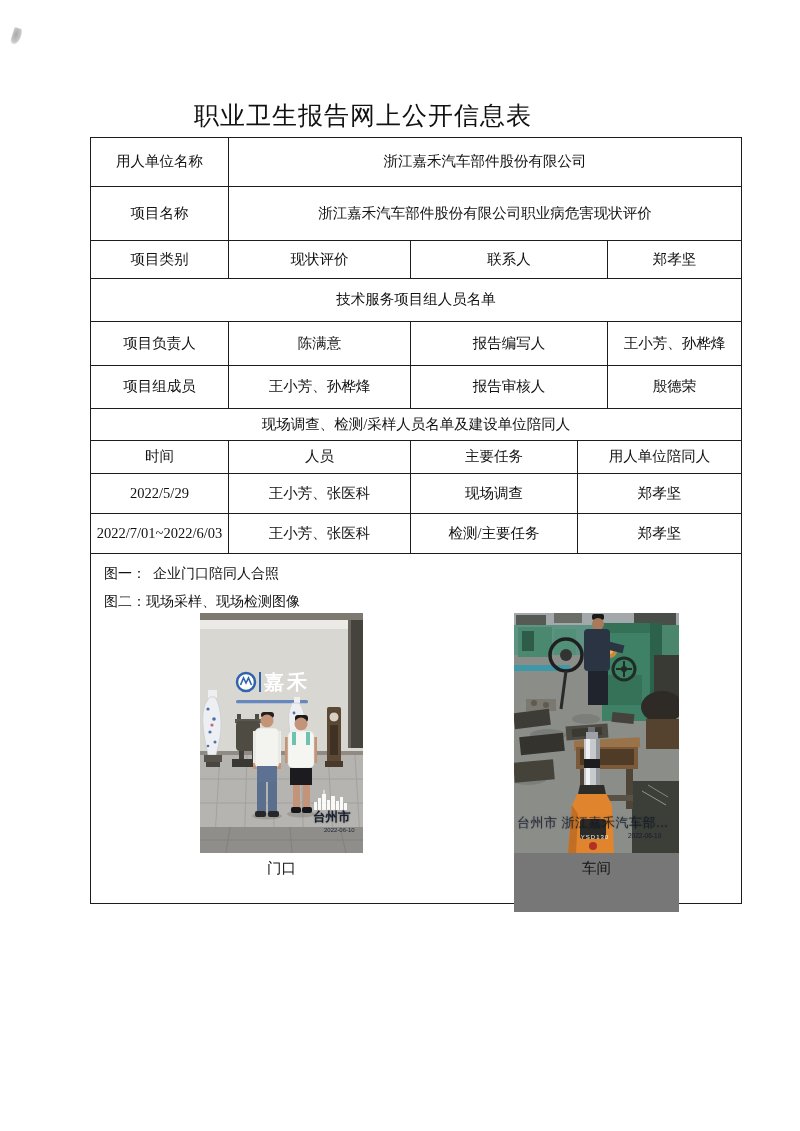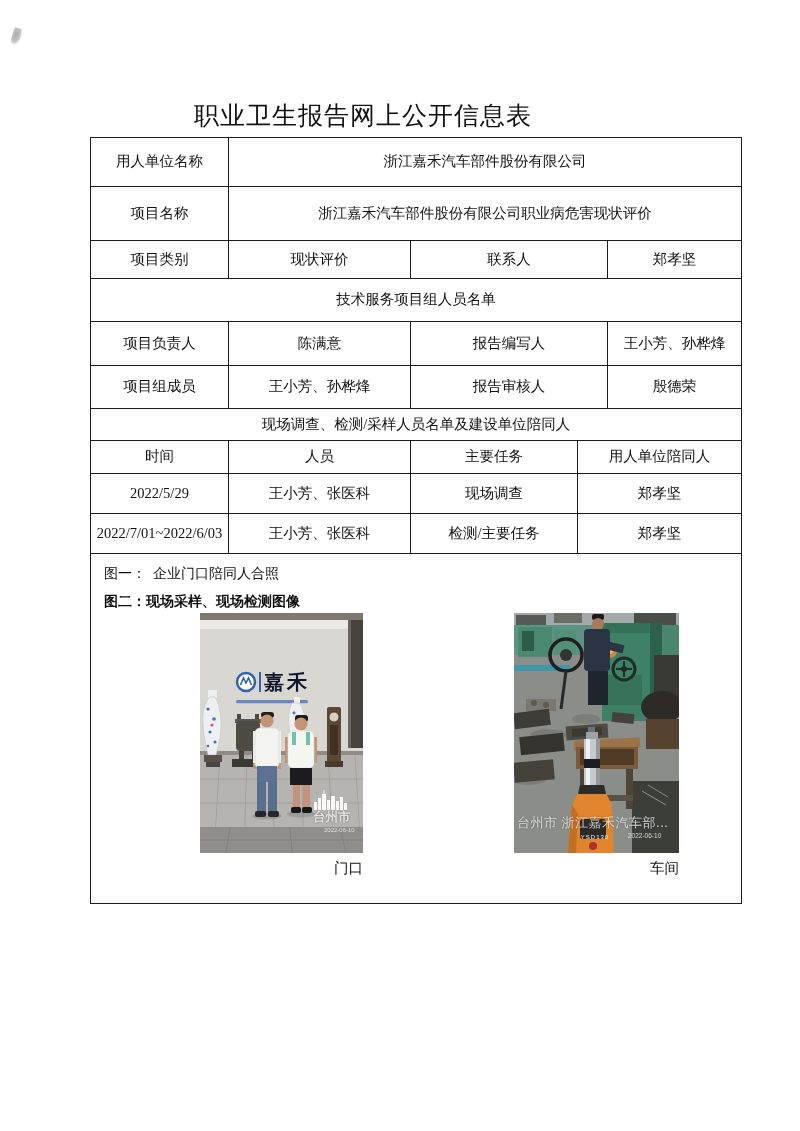--- a/index.html
+++ b/index.html
@@ -15,31 +15,31 @@
 
   table.main { position:absolute; left:90px; top:137px; width:651px;
     border-collapse:collapse; table-layout:fixed; }
   table.main td { border:1.5px solid #1c1c1c; text-align:center; vertical-align:middle;
     font-size:14.5px; line-height:1.35; padding:2px 3px; }
   .h49{height:49px}.h54{height:54px}.h47{height:47px}.h38{height:38px}.h43{height:43px}
   .h44{height:44px}.h32{height:32px}.h33{height:33px}.h40{height:40px}
   td.media-cell { padding:0; vertical-align:top; }
   .media-wrap { position:relative; width:100%; height:345px; }
   .fig-caption { position:absolute; left:10px; font-size:14px; text-align:left; white-space:pre; }
-  .fig1 { top:9px; } .fig2 { top:37px;font-weight:bold; }
+  .fig1 { top:9px; } .fig2 { top:37px; }
 
   .photo { position:absolute; top:57px; overflow:hidden; background:#777; }
   .photo-entrance { left:106px; width:163px; height:240px; }
-  .photo-workshop { left:420px; width:165px; height:240px; }
+  .photo-workshop { left:420px; width:165px; height:299px; }
   .photo svg { position:absolute; left:0; top:0; }
-  .photo-caption { position:absolute; top:303px; font-size:14.5px; text-align:right; }
+  .photo-caption { position:absolute; top:303px; font-size:14.5px; text-align:center; }
   .cap1 { left:106px; width:163px; } .cap2 { left:420px; width:165px; }
 
-  .ph-overlay { position:absolute; color:#e5e5e5; white-space:nowrap; }
-  .logo-text { left:64px; top:56px; font-size:20px; font-weight:bold; color:#0f172a;
+  .ph-overlay { position:absolute; color:#0f172a; white-space:nowrap; }
+  .logo-text { left:64px; top:56px; font-size:20px; font-weight:bold; color:#ffffff;
     letter-spacing:3px; font-family:"Liberation Sans",sans-serif; }
   .wm-city { left:113px; top:196px; font-size:12.5px; font-weight:bold; opacity:.95;
     text-shadow:0 0 2px rgba(0,0,0,.45); font-family:"Liberation Sans",sans-serif; }
   .wm-date1 { left:124px; top:213px; font-size:6px; opacity:.9; font-family:"Liberation Sans",sans-serif; }
   .wm-shop { left:3px; top:201px; font-size:13px; opacity:.85; letter-spacing:.5px;
     text-shadow:0 0 2px rgba(0,0,0,.4); font-family:"Liberation Sans",sans-serif; }
   .wm-date2 { left:114px; top:219px; font-size:6.5px; opacity:.9; font-family:"Liberation Sans",sans-serif; }
   .dev-label { left:62px; top:220px; width:38px; text-align:center; font-size:6px;
     letter-spacing:1px; color:#f7f4ea; font-family:"Liberation Sans",sans-serif; }
 </style>

